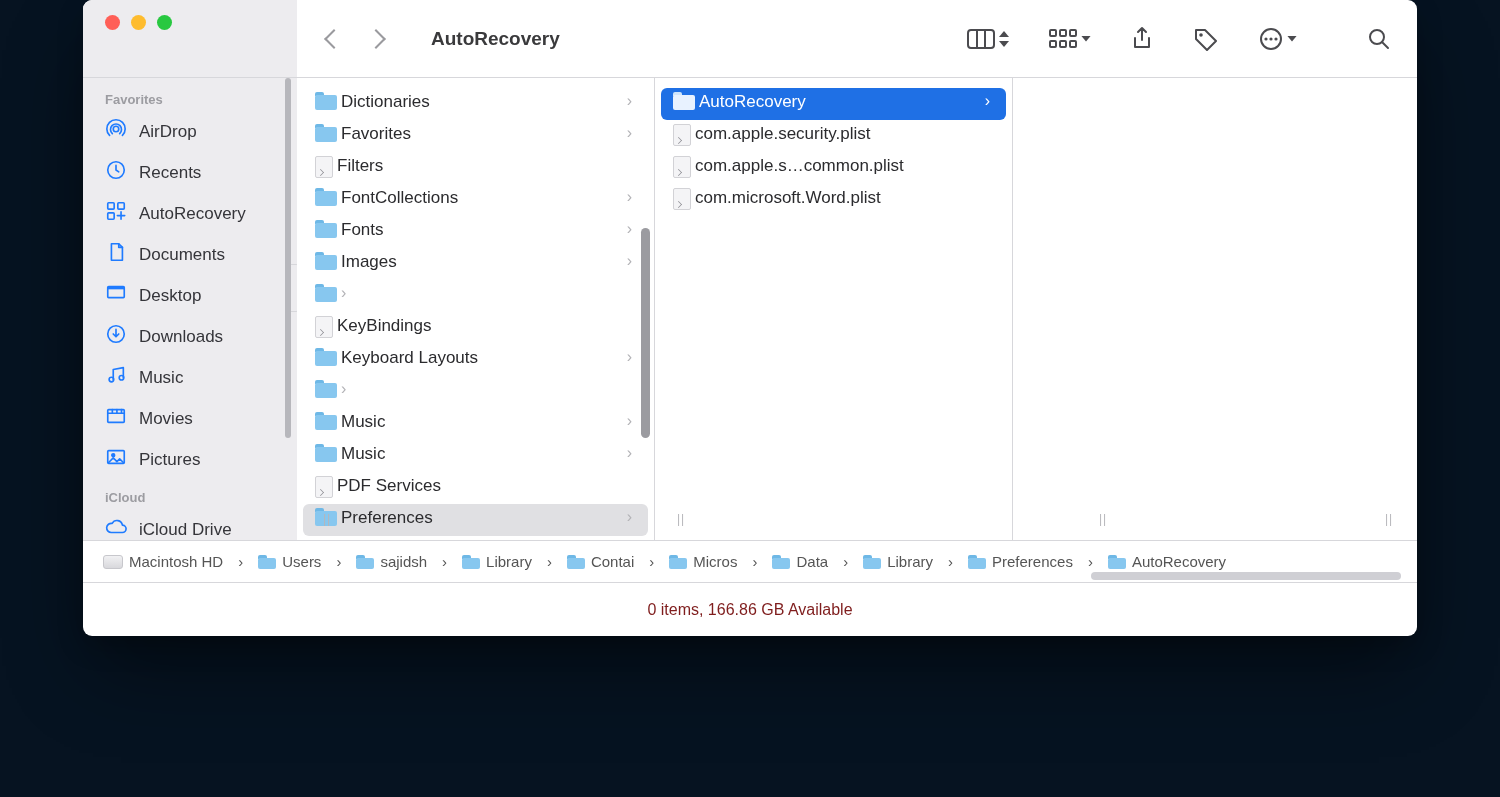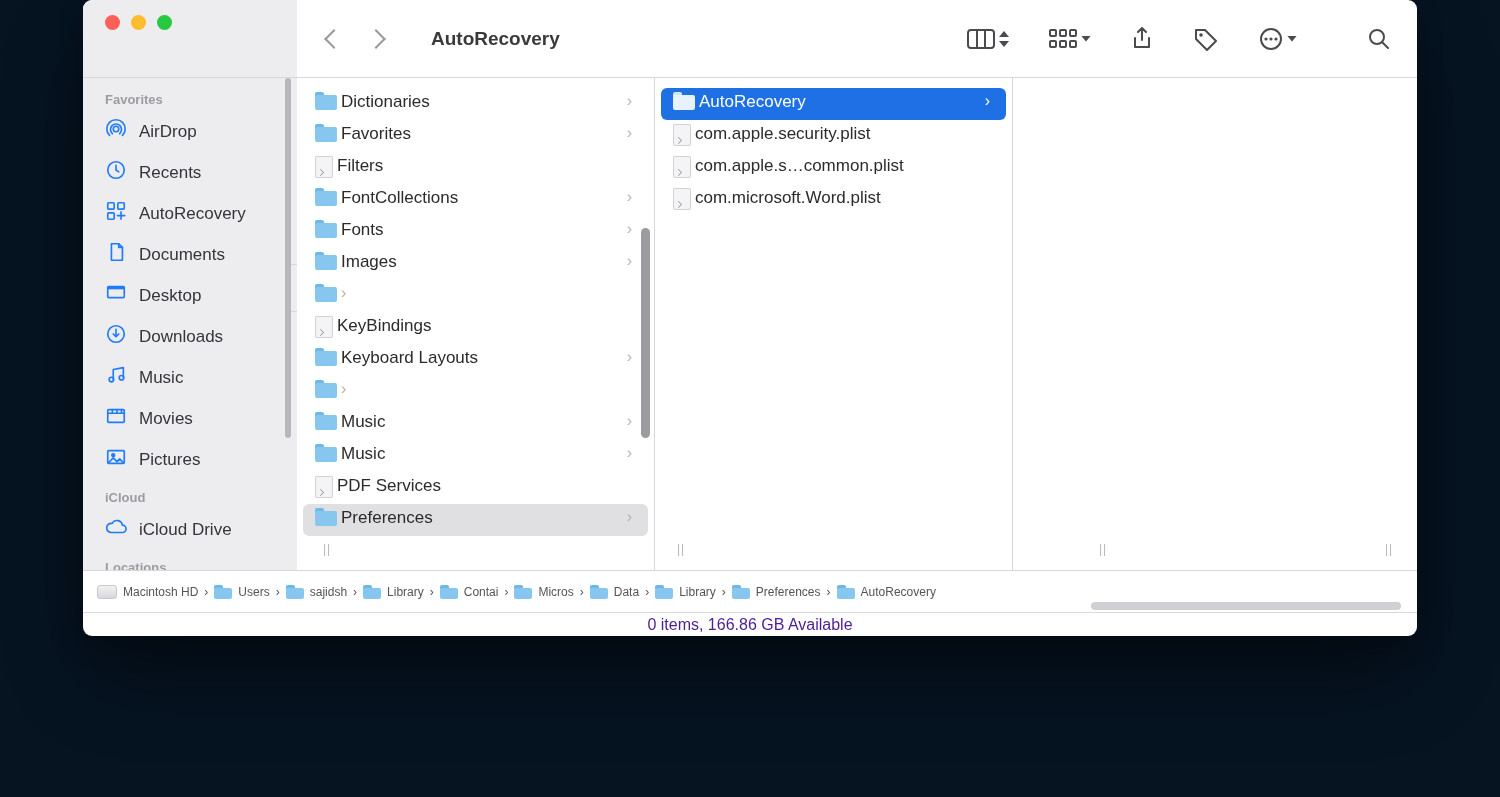--- a/index.html
+++ b/index.html
@@ -71,28 +71,28 @@
   .folder-ic::after{content:"";position:absolute;top:3px;left:0;right:0;bottom:0;background:var(--folder);border-radius:2px}
   .row.sel .folder-ic::before{background:#cfe5fb}
   .row.sel .folder-ic::after{background:#e8f2ff}
   .file-ic{width:18px;height:22px;background:#f4f4f6;border:1px solid #d2d2d6;border-radius:2px;position:relative}
   .file-ic::after{content:"";position:absolute;left:1px;bottom:1px;width:6px;height:6px;border-top:1.5px solid #8b8b90;border-right:1.5px solid #8b8b90;transform:rotate(45deg) scale(.7);transform-origin:center}
   .col-scroll{position:absolute;right:4px;top:150px;width:9px;height:210px;background:#9b9ba0;border-radius:5px}
   .resize-handle{position:absolute;bottom:10px;width:18px;height:18px;color:#b6b6bb;font-size:12px;letter-spacing:1px}
   .rh1{left:26px}.rh2{left:380px}.rh3{right:300px}.rh4{right:14px}
 
   
-  .pathbar{height:42px;border-top:1px solid var(--border);display:flex;align-items:center;gap:6px;padding:0 14px;overflow:hidden;font-size:12px;color:#555;position:relative}
+  .pathbar{height:42px;border-top:1px solid var(--border);display:flex;align-items:center;gap:15px;padding:0 20px;overflow:hidden;font-size:15px;color:#555;position:relative}
   .crumb{display:flex;align-items:center;gap:6px;white-space:nowrap}
   .crumb .ic{width:18px;height:14px}
   .hdd-ic{width:20px;height:14px;background:linear-gradient(#f1f1f3,#d8d8dc);border:1px solid #c7c7cc;border-radius:3px}
   .pathbar .hscroll{position:absolute;right:16px;bottom:2px;height:8px;width:310px;background:var(--gray);border-radius:4px}
 
   
-  .status{height:24px;border-top:1px solid var(--border);display:flex;align-items:center;justify-content:center;font-size:16px;color:#4c1d95}
+  .status{height:54px;border-top:1px solid var(--border);display:flex;align-items:center;justify-content:center;font-size:16px;color:#7f1d1d}
 </style>
 </head>
 <body>
 
 <div class="window">
 
   <div class="top">
     <div class="top-side">
       <div class="traffic">
         <div class="dot r"></div>

